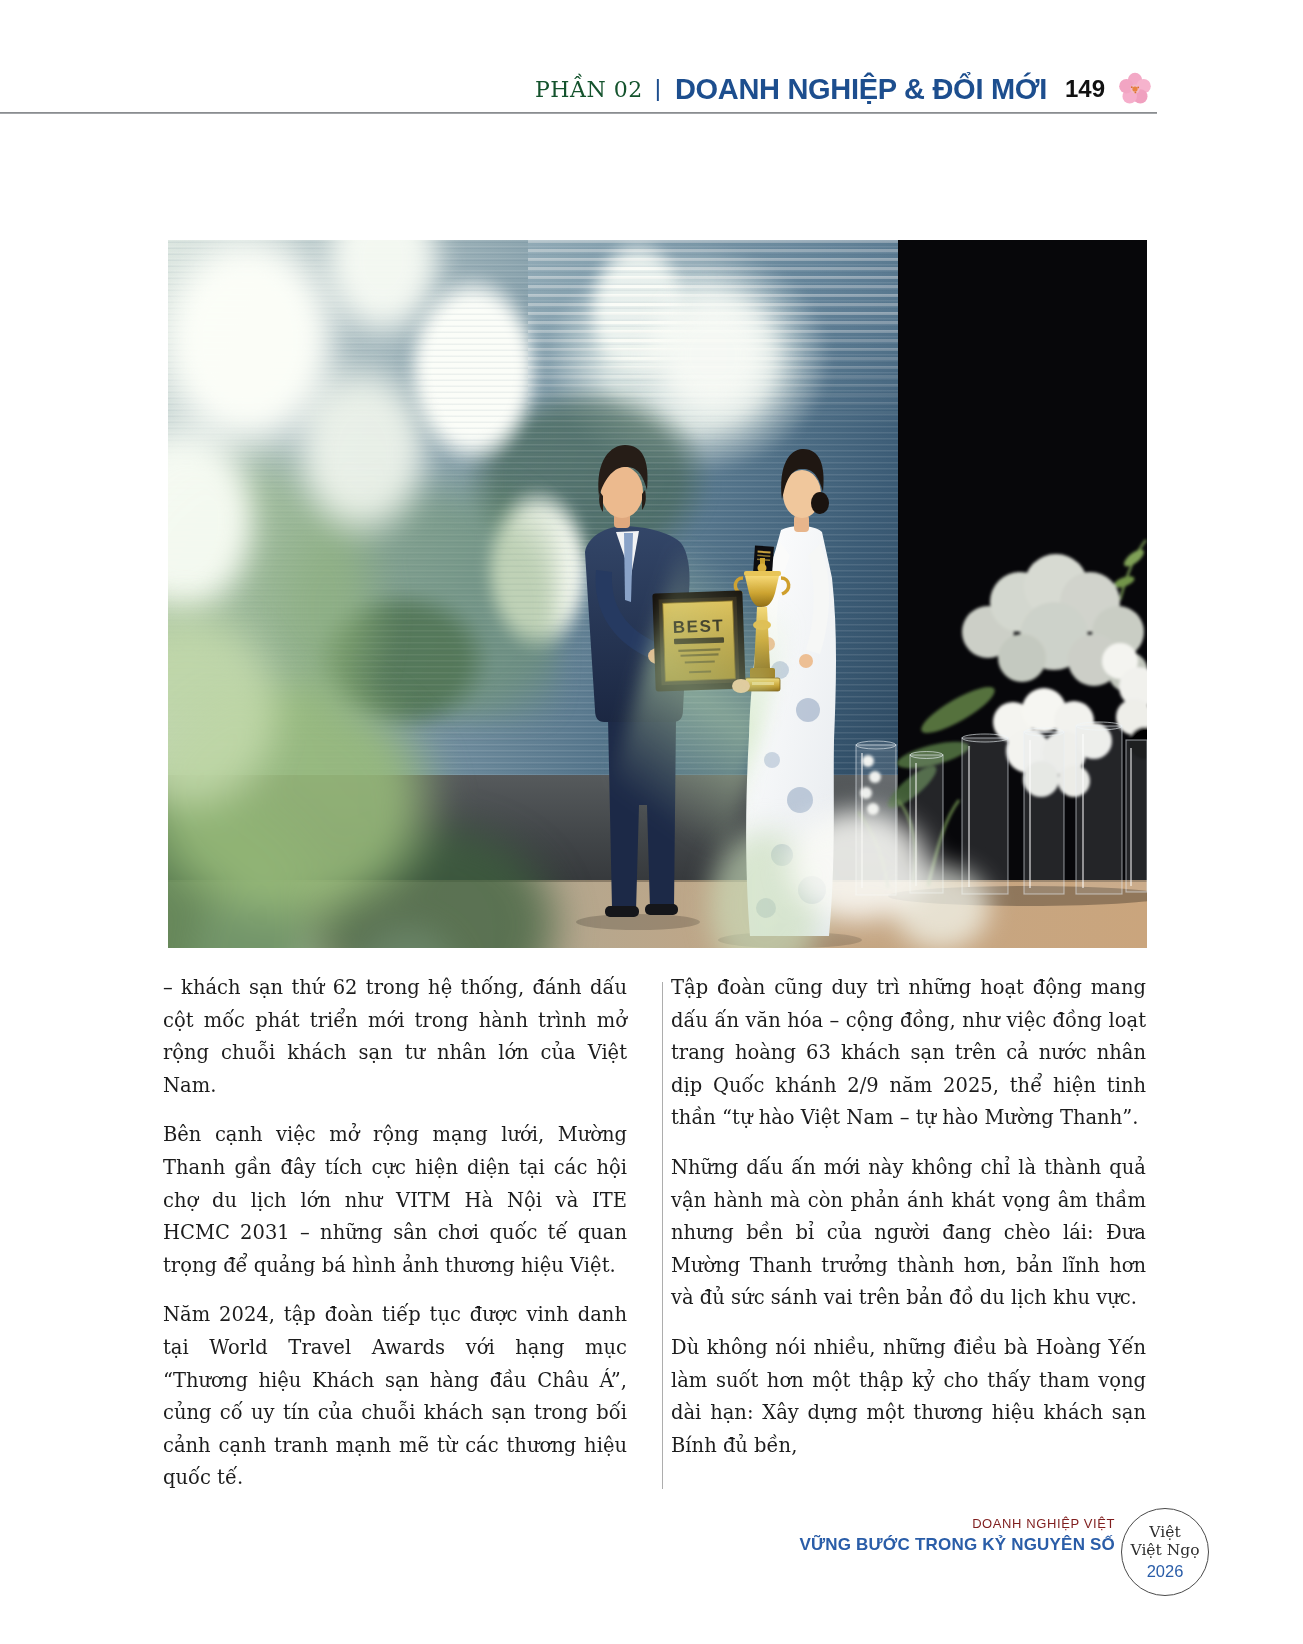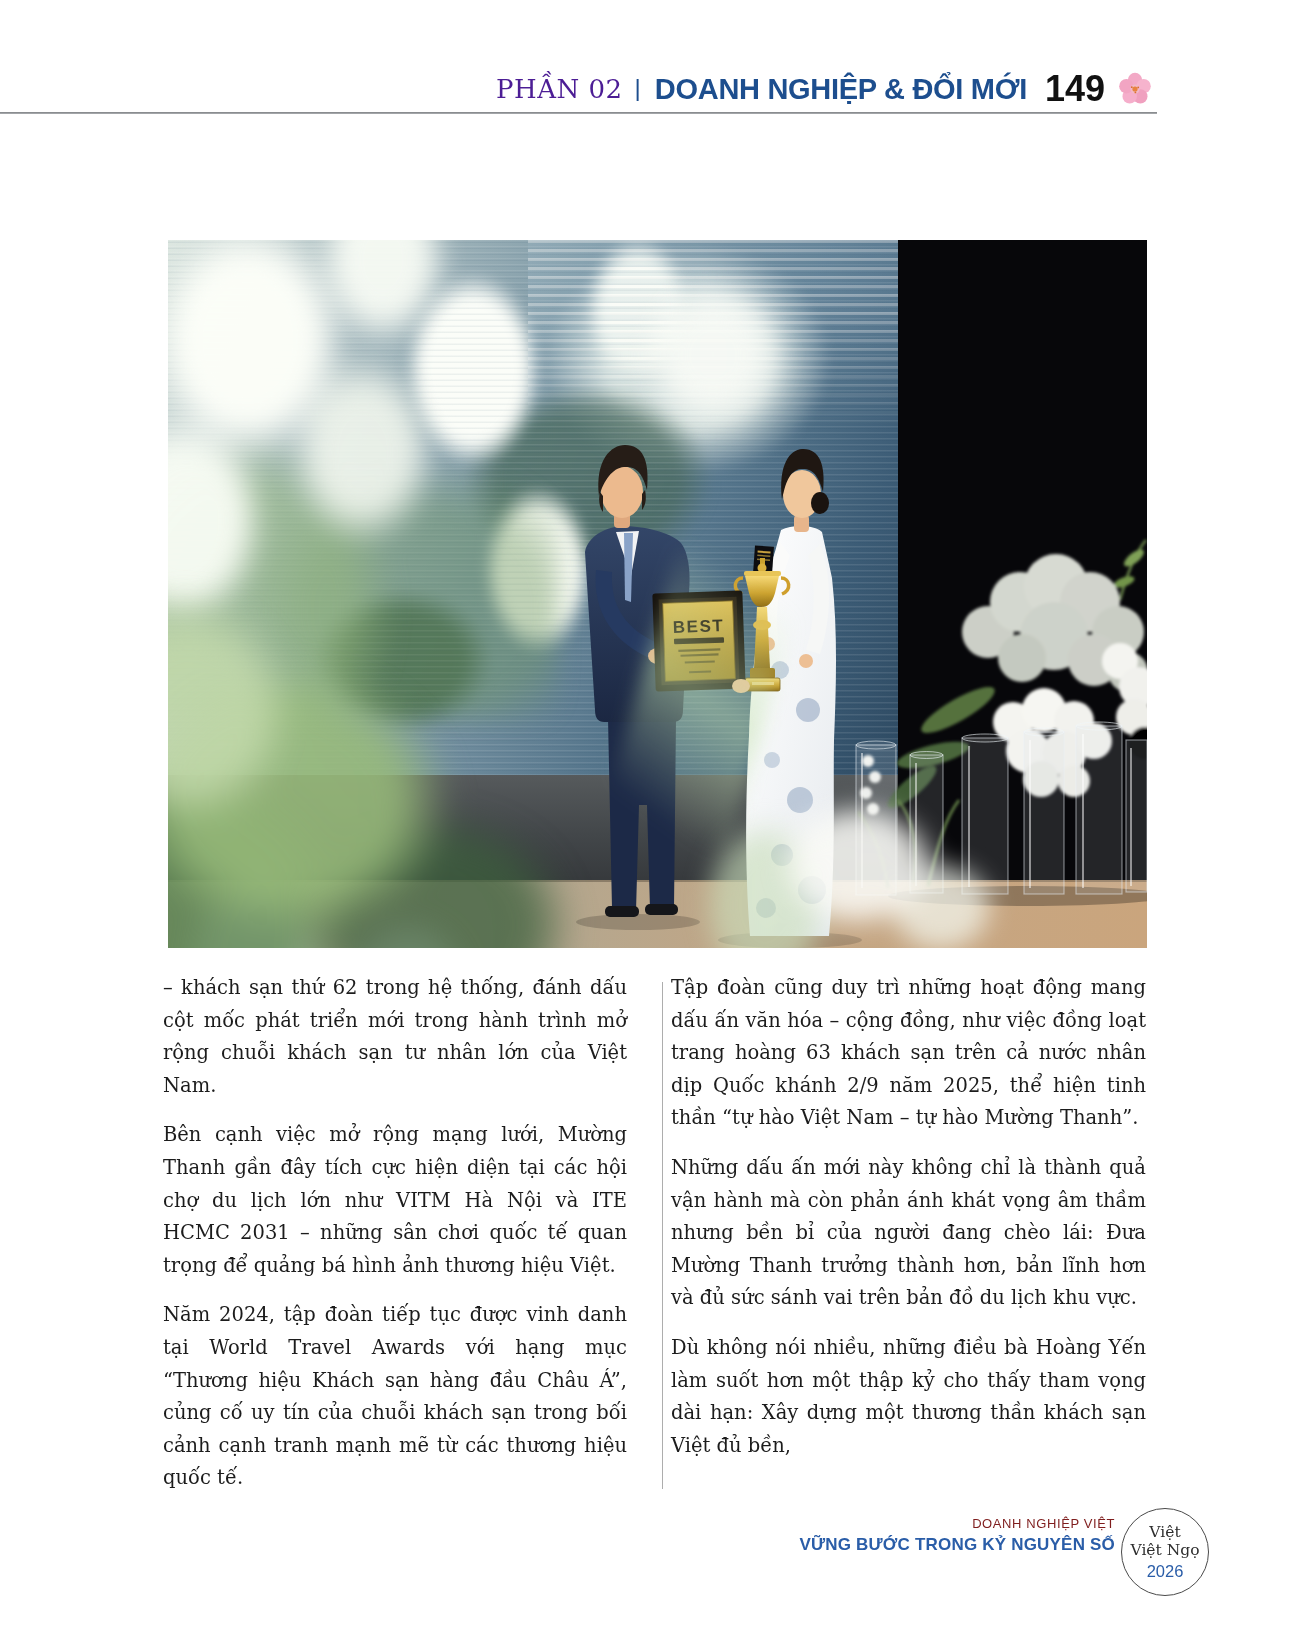--- a/index.html
+++ b/index.html
@@ -2,24 +2,24 @@
 <html lang="vi"><head>
 <meta charset="utf-8">
 <style>
   html,body{margin:0;padding:0;background:#ffffff;}
   .page{position:relative;width:1303px;height:1644px;background:#fff;overflow:hidden;
         font-family:"DejaVu Serif","Liberation Serif",serif;color:#1f1f1f;}
 
   
   .header{position:absolute;left:0;top:66px;width:1155px;height:46px;
           display:flex;justify-content:flex-end;align-items:center;}
-  .h-section{font-family:"DejaVu Serif",serif;font-size:26px;color:#4c1d95;letter-spacing:.5px;}
+  .h-section{font-family:"DejaVu Serif",serif;font-size:22px;color:#14532d;letter-spacing:.5px;}
   .h-sep{color:#1d4e8e;font-size:24px;margin:0 14px 0 12px;font-family:"Liberation Sans",sans-serif;font-weight:300;transform:translateY(-1px);}
   .h-title{font-family:"Liberation Sans",sans-serif;font-weight:bold;font-size:29px;color:#1d4e8e;letter-spacing:-.3px;}
-  .h-num{font-family:"Liberation Sans",sans-serif;font-weight:bold;font-size:36px;color:#111;margin-left:18px;text-align:center;}
+  .h-num{font-family:"Liberation Sans",sans-serif;font-weight:bold;font-size:24px;color:#111;margin-left:18px;text-align:center;}
   .h-flower{width:40px;height:40px;margin-left:10px;display:inline-block;}
   .header-rule{position:absolute;left:0;top:112px;width:1157px;height:2px;
                background:linear-gradient(180deg,#7e8184,#aeb1b4);}
 
   
   .photo{position:absolute;left:168px;top:240px;width:979px;height:708px;margin:0;
          overflow:hidden;background:#07070a;}
   .ph-layer{position:absolute;}
   .ph-screen{left:0;top:0;width:730px;height:535px;
      background:linear-gradient(115deg,#dde7e1 0%,#a9bcc0 22%,#7e99a6 45%,#56768c 68%,#3c5c76 85%,#2e4a62 100%);}
@@ -313,21 +313,21 @@
   <main class="article">
     <div class="col">
       <p>– khách sạn thứ 62 trong hệ thống, đánh dấu cột mốc phát triển mới trong hành trình mở rộng chuỗi khách sạn tư nhân lớn của Việt Nam.</p>
       <p>Bên cạnh việc mở rộng mạng lưới, Mường Thanh gần đây tích cực hiện diện tại các hội chợ du lịch lớn như VITM Hà Nội và ITE HCMC 2031 – những sân chơi quốc tế quan trọng để quảng bá hình ảnh thương hiệu Việt.</p>
       <p>Năm 2024, tập đoàn tiếp tục được vinh danh tại World Travel Awards với hạng mục “Thương hiệu Khách sạn hàng đầu Châu Á”, củng cố uy tín của chuỗi khách sạn trong bối cảnh cạnh tranh mạnh mẽ từ các thương hiệu quốc tế.</p>
     </div>
     <div class="col-divider"></div>
     <div class="col col-right">
       <p>Tập đoàn cũng duy trì những hoạt động mang dấu ấn văn hóa – cộng đồng, như việc đồng loạt trang hoàng 63 khách sạn trên cả nước nhân dịp Quốc khánh 2/9 năm 2025, thể hiện tinh thần “tự hào Việt Nam – tự hào Mường Thanh”.</p>
       <p>Những dấu ấn mới này không chỉ là thành quả vận hành mà còn phản ánh khát vọng âm thầm nhưng bền bỉ của người đang chèo lái: Đưa Mường Thanh trưởng thành hơn, bản lĩnh hơn và đủ sức sánh vai trên bản đồ du lịch khu vực.</p>
-      <p>Dù không nói nhiều, những điều bà Hoàng Yến làm suốt hơn một thập kỷ cho thấy tham vọng dài hạn: Xây dựng một thương thần khách sạn Việt đủ bền,</p>
+      <p>Dù không nói nhiều, những điều bà Hoàng Yến làm suốt hơn một thập kỷ cho thấy tham vọng dài hạn: Xây dựng một thương hiệu khách sạn Bính đủ bền,</p>
     </div>
   </main>
 
   <footer>
     <div class="footer-text">
       <div class="f-line1">DOANH NGHIỆP VIỆT</div>
       <div class="f-line2">VỮNG BƯỚC TRONG KỶ NGUYÊN SỐ</div>
     </div>
     <div class="f-badge">
       <div>Việt</div>

